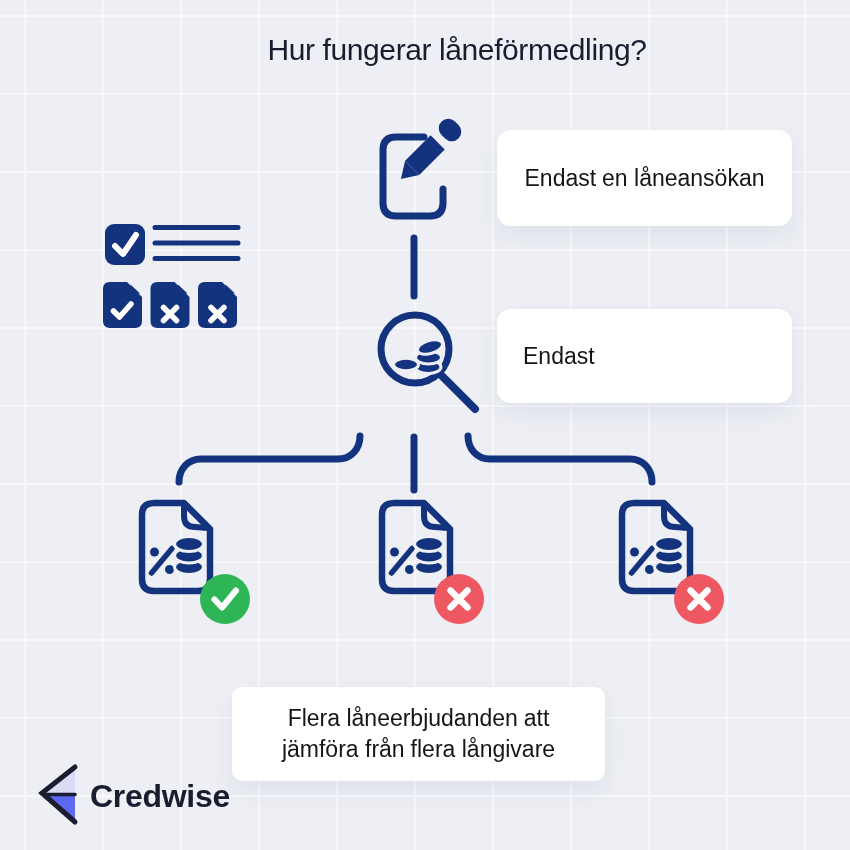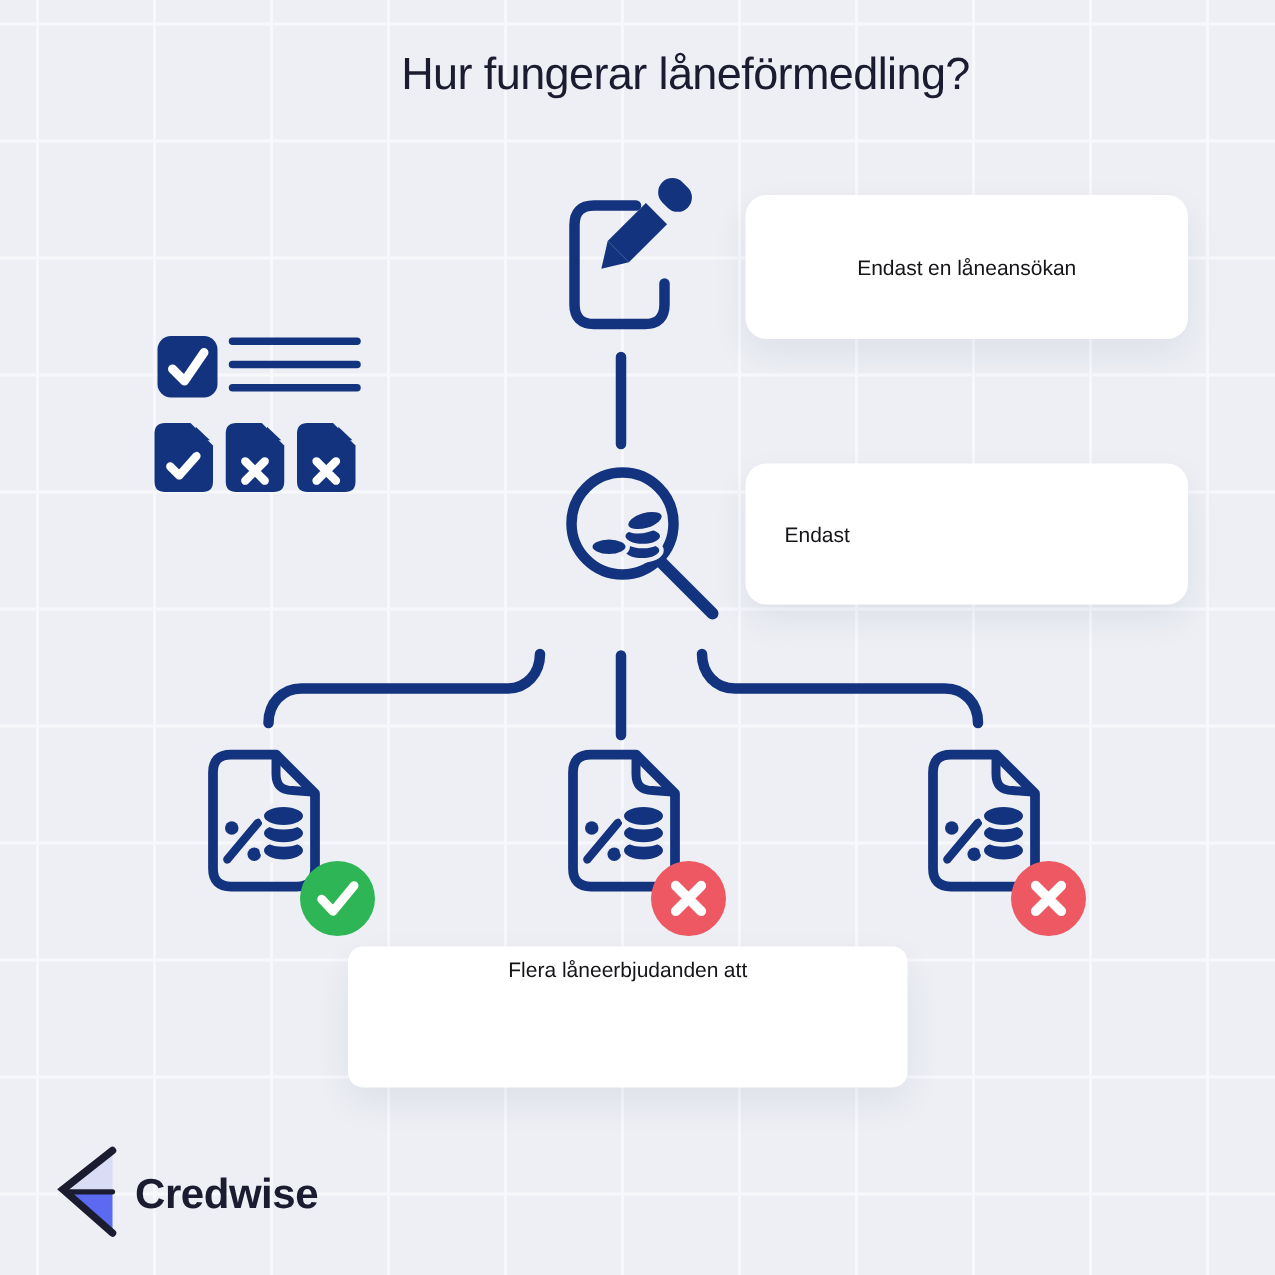--- a/index.html
+++ b/index.html
@@ -18,36 +18,36 @@
     left:0;top:33px;width:850px;text-align:center;
     font-size:30px;font-weight:400;letter-spacing:-0.4px;
     color:var(--ink-dark,#1b1c30);
     padding-left:32px;
   }
   .card{
     background:var(--card-bg,#fff);
     border-radius:14px;
     box-shadow:0 10px 24px rgba(24,40,96,0.07);
     color:var(--text-black,#151519);
-    font-size:14px;
+    font-size:23px;
   }
   .card b{font-weight:400;}
   .card-1{left:497px;top:130px;width:295px;height:96px;display:flex;align-items:center;justify-content:center;}
   .card-2{left:497px;top:309px;width:295px;height:94px;display:flex;flex-direction:column;justify-content:center;padding-left:26px;box-sizing:border-box;line-height:29px;}
-  .card-3{left:232px;top:631px;width:373px;height:94px;border-radius:10px;display:flex;flex-direction:column;align-items:center;justify-content:space-between;line-height:31px;text-align:center;}
+  .card-3{left:232px;top:687px;width:373px;height:94px;border-radius:10px;display:flex;flex-direction:column;align-items:center;justify-content:center;line-height:31px;text-align:center;}
   .gap-r{margin-right:0.26em;}
   .gap-l{margin-left:0.26em;}
   .stroke-ink{stroke:var(--ink-navy,#14337f);fill:none;stroke-linecap:round;stroke-linejoin:round;}
   .fill-ink{fill:var(--ink-navy,#14337f);}
   .stroke-white{stroke:#ffffff;fill:none;stroke-linecap:round;stroke-linejoin:round;}
   .coin{fill:var(--ink-navy,#14337f);stroke:var(--page-bg,#edeff4);stroke-width:3;}
   .badge-check{fill:var(--success-green,#2eb656);}
   .badge-cross{fill:var(--error-red,#ed5863);}
   .brand-text{
-    left:90px;top:779px;font-size:28px;font-weight:800;letter-spacing:-0.3px;
+    left:90px;top:779px;font-size:32px;font-weight:800;letter-spacing:-0.3px;
     color:var(--ink-dark,#1b1c30);line-height:34px;
   }
 </style>
 </head>
 <body>
 
 <div id="canvas">
 
   <div class="abs title">Hur fungerar låneförmedling?</div>
 
@@ -151,20 +151,23 @@
   </svg>
   <svg class="abs" style="left:671px;top:571px" width="56" height="56" viewBox="0 0 56 56">
     <circle class="badge-cross" cx="28" cy="28" r="25"></circle>
     <path class="stroke-white" stroke-width="6.5" d="M19.5 19.5 L36.5 36.5 M36.5 19.5 L19.5 36.5"></path>
   </svg>
 
   <div class="abs card card-3">
     <div>
       <b>Flera låneerbjudanden</b><span class="gap-l">att</span>
     </div>
+    <div>
+      <span>jämföra från</span><b class="gap-l">flera långivare</b>
+    </div>
   </div>
 
   <svg class="abs" style="left:33px;top:763px" width="48" height="64" viewBox="0 0 48 64">
     <polygon points="42,4 9,30 42,30" fill="var(--logo-light,#d8ddf5)"></polygon>
     <polygon points="11,33 42,33 42,60" fill="var(--logo-blue,#5b6af0)"></polygon>
     <path d="M42 4 L9 30 L42 59" fill="none" stroke="var(--ink-dark,#1b1c30)" stroke-width="5" stroke-linecap="round"></path>
     <path d="M12 31.5 L42 31.5" fill="none" stroke="var(--ink-dark,#1b1c30)" stroke-width="3.5" stroke-linecap="round"></path>
   </svg>
   <div class="abs brand-text">Credwise</div>
 

